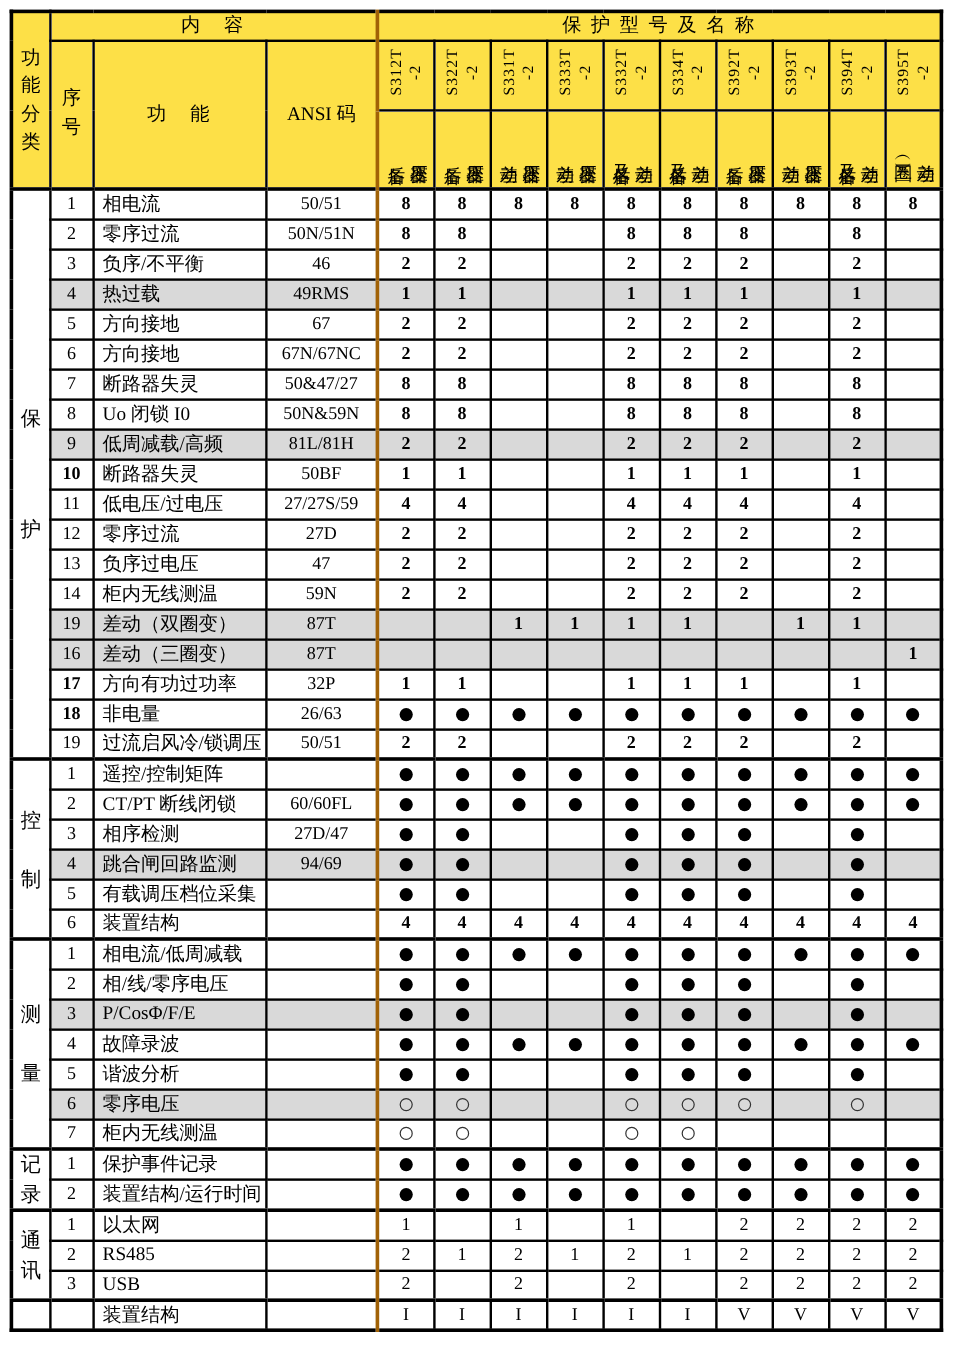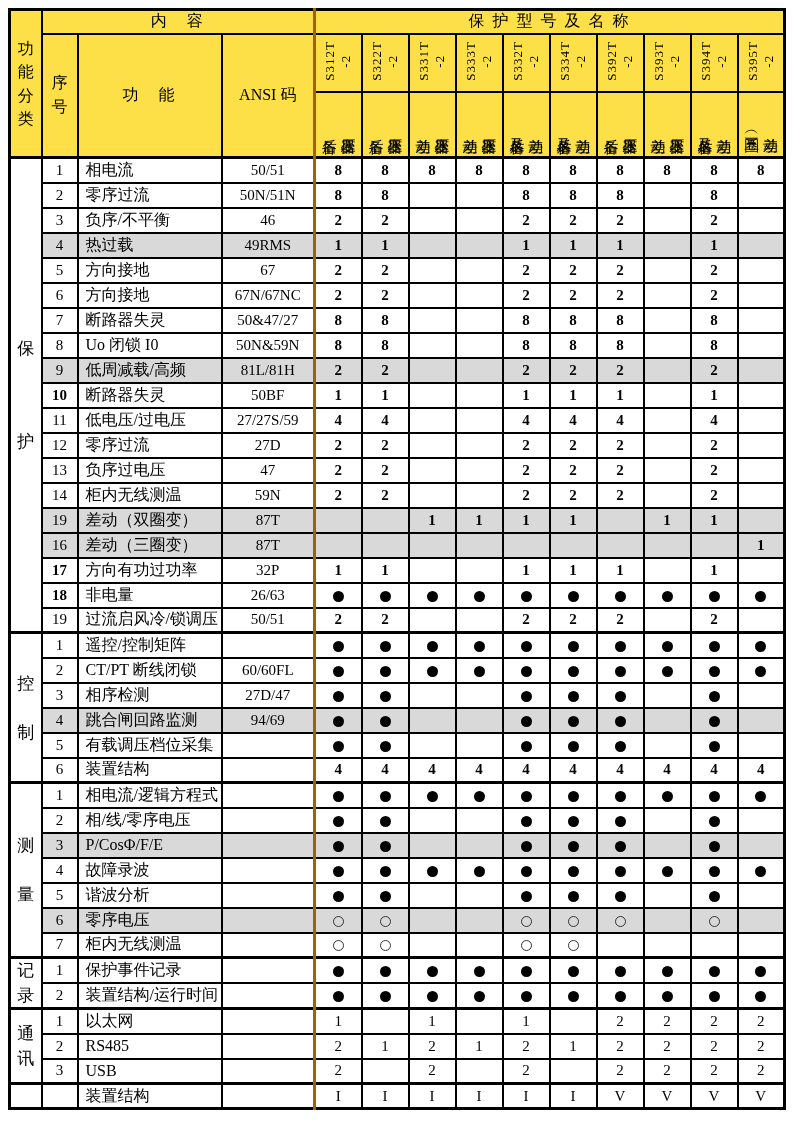--- a/index.html
+++ b/index.html
@@ -497,21 +497,21 @@
           <td class="val"><span class="num">4</span></td>
         </tr>
         <tr class="sec-top">
           <td class="cat" rowspan="7">
             <div class="cat-stack" style="gap: 26px;">
               <span>测</span>
               <span>量</span>
             </div>
           </td>
           <td class="no"><span class="num" style="font-weight: normal;">1</span></td>
-          <td class="func"><span>相电流/逻辑方程式</span></td>
+          <td class="func"><span>相电流/低周减载</span></td>
           <td class="ansi"></td>
           <td class="val mfirst"><span class="dot"></span></td>
           <td class="val"><span class="dot"></span></td>
           <td class="val"><span class="dot"></span></td>
           <td class="val"><span class="dot"></span></td>
           <td class="val"><span class="dot"></span></td>
           <td class="val"><span class="dot"></span></td>
           <td class="val"><span class="dot"></span></td>
           <td class="val"><span class="dot"></span></td>
           <td class="val"><span class="dot"></span></td>

